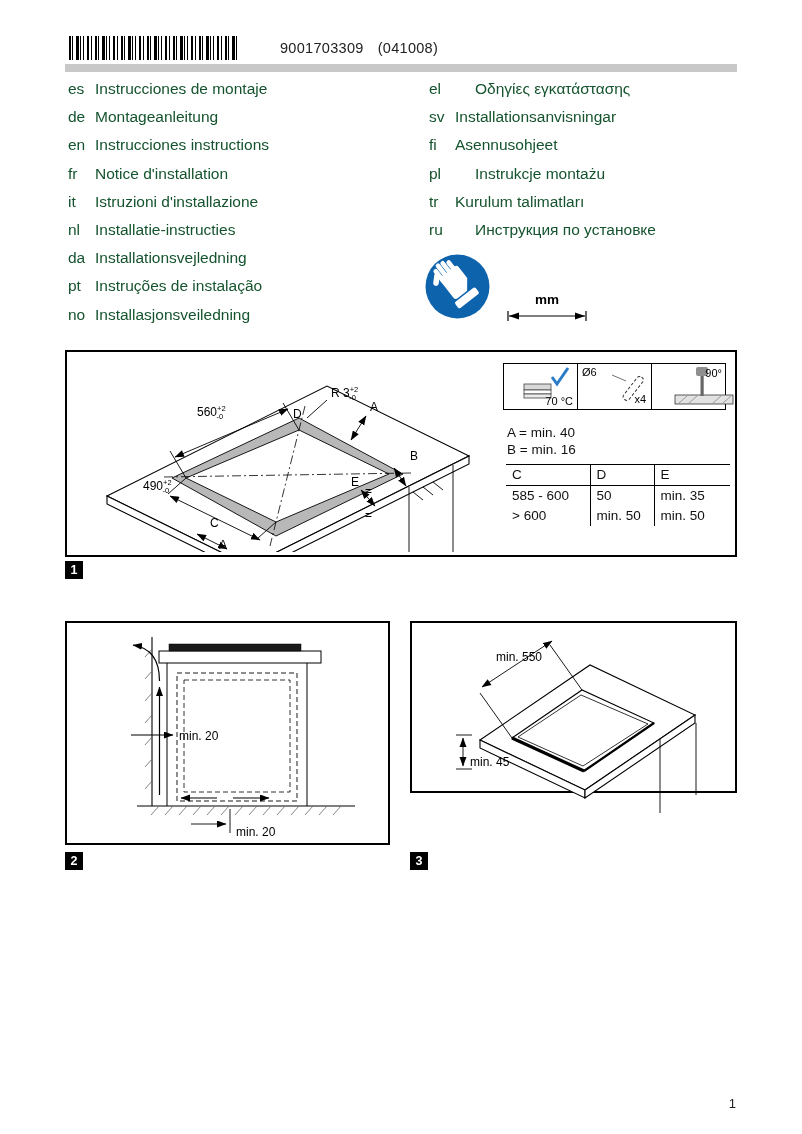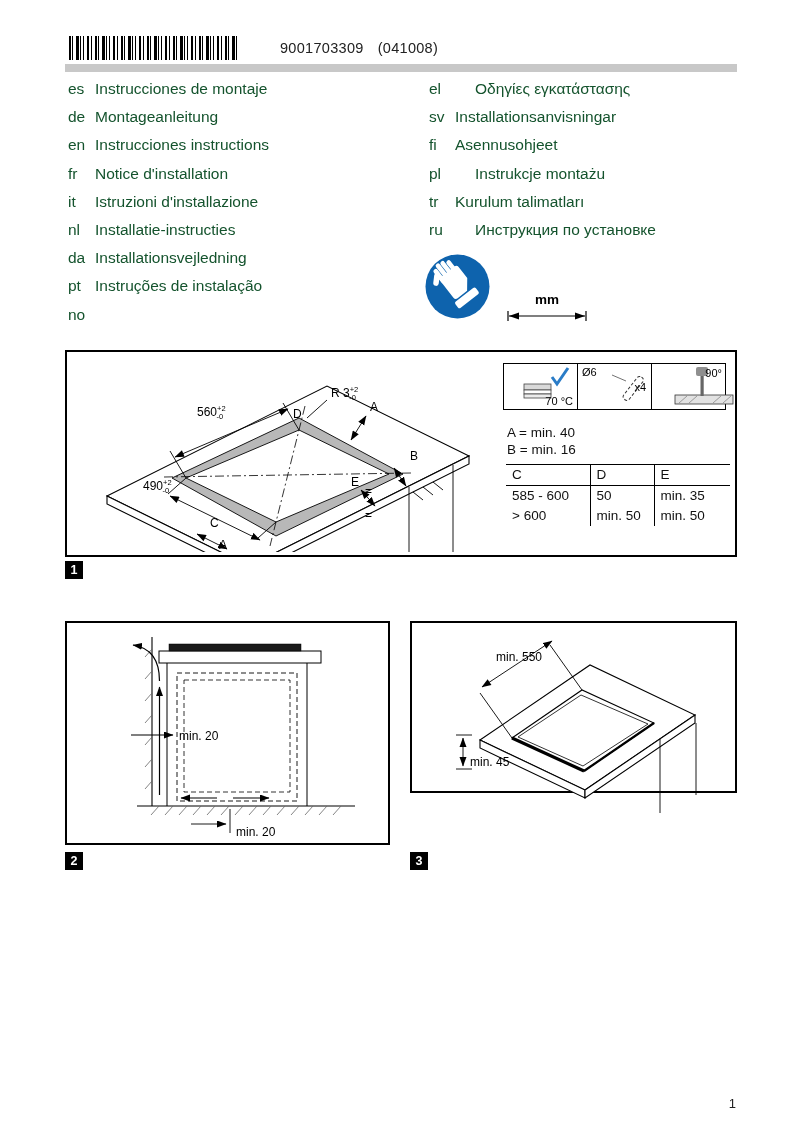--- a/index.html
+++ b/index.html
@@ -37,21 +37,21 @@
   .step2 { left:65px; top:852px; }
   .step3 { left:410px; top:852px; }
   .pageno { position:absolute; left:712px; top:1096px; width:24px; text-align:right; font-size:13px; color:#222; }
 
   .fig1 .drawing { position:absolute; left:2px; top:4px; }
   .icon-strip { position:absolute; left:437px; top:11px; display:flex; }
   .icon-cell { position:relative; width:75px; height:47px; border:1px solid #000; margin-left:-1px; background:#fff;padding-left:16px; }
   .cl { position:absolute; font-size:11px; color:#000; }
   .cl.br { right:4px; bottom:2px; }
   .cl.tl { left:4px; top:2px; }
-  .cl.br2 { right:5px; bottom:16px; }
+  .cl.br2 { right:5px; bottom:4px; }
   .cl.tr3 { right:3px; top:3px; }
   .notes { position:absolute; left:440px; top:72px; font-size:13.5px; line-height:17px; color:#111; }
   .t1 { position:absolute; left:439px; top:112px; width:224px; border-collapse:collapse; font-size:13.5px; border-top:1px solid #000; color:#111; }
   .t1 th, .t1 td { text-align:left; font-weight:normal; padding:2px 6px 3px; }
   .t1 th { border-bottom:1px solid #000; }
   .t1 th + th, .t1 td + td { border-left:1px solid #000; }
 
   svg text { font-family:"Liberation Sans", sans-serif; fill:#000; }
   .t12 { font-size:12px; }
   .t7 { font-size:7.5px; }
@@ -96,20 +96,21 @@
       <li>
           <span class="code">da</span>
           <span>Installationsvejledning</span>
         </li>
       <li>
           <span class="code">pt</span>
           <span>Instruções de instalação</span>
         </li>
       <li>
           <span class="code">no</span>
+          <span>Installasjonsveiledning</span>
         </li>
     </ul>
     <ul class="lang-col right">
       <li class="wide">
           <span class="code">el</span>
           <span>Οδηγίες εγκατάστασης</span>
         </li>
       <li>
           <span class="code">sv</span>
           <span>Installationsanvisningar</span>

